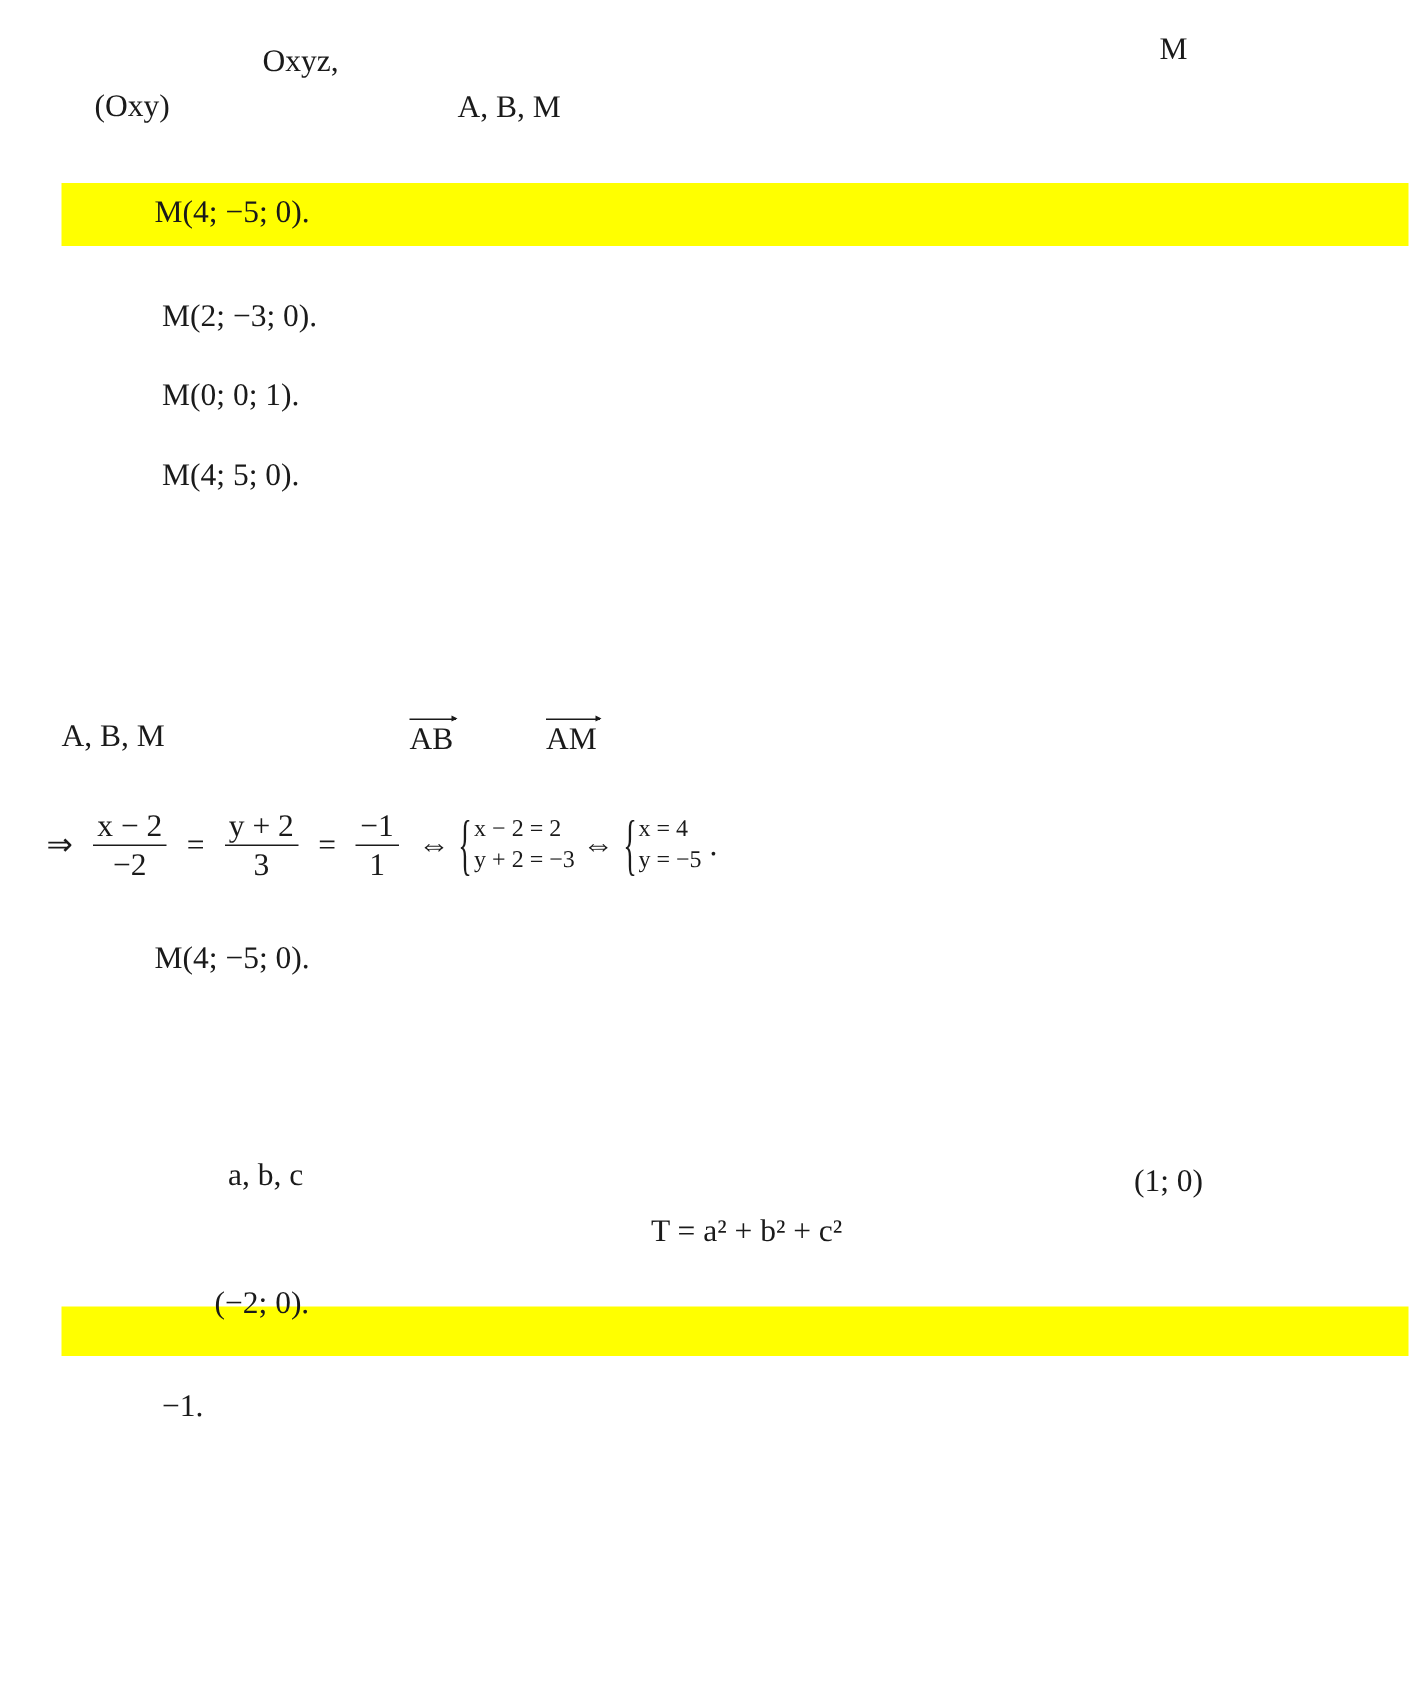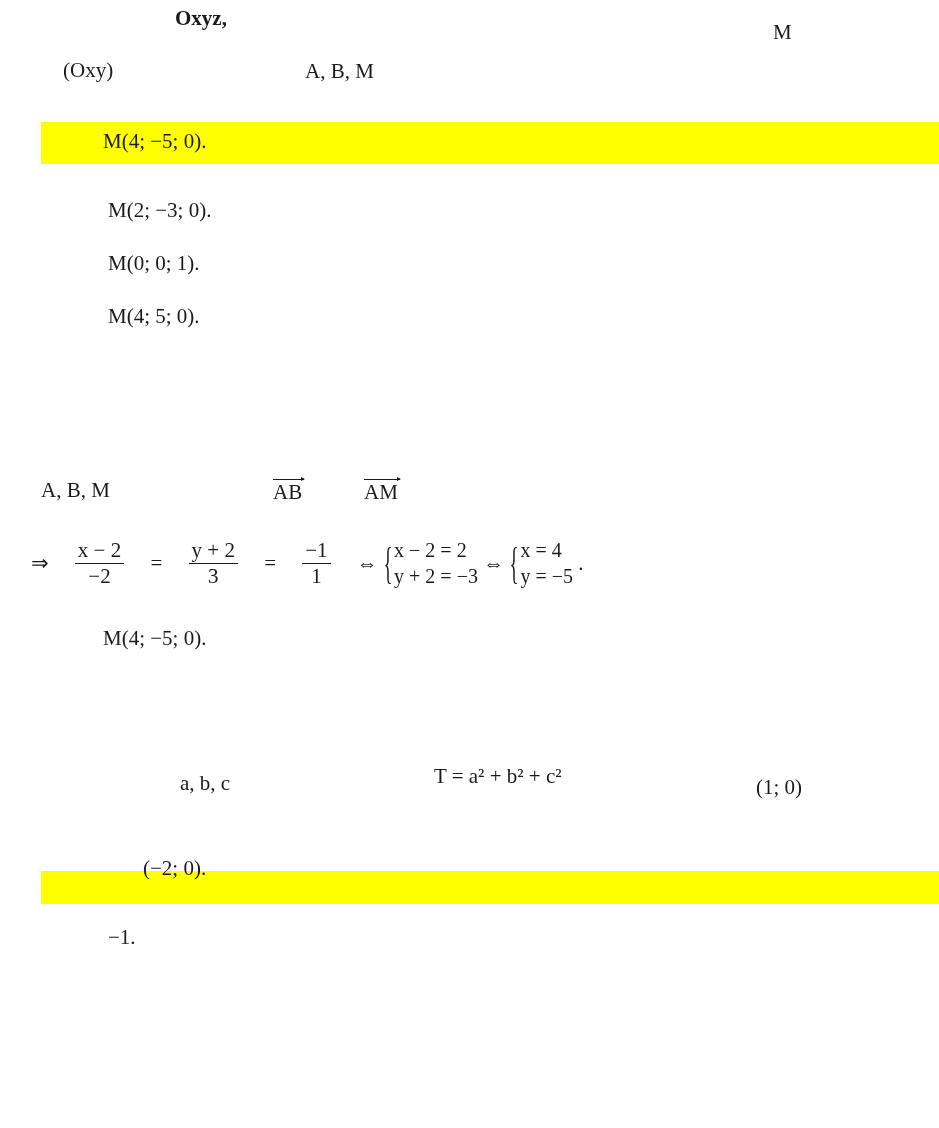--- a/index.html
+++ b/index.html
@@ -53,21 +53,21 @@
     right: -1px;
     top: -2px;
     border-left: 4px solid #1a1a1a;
     border-top: 2.5px solid transparent;
     border-bottom: 2.5px solid transparent;
   }
   .frac {
     display: inline-block;
     vertical-align: middle;
     text-align: center;
-    margin: 0 21px;
+    margin: 0 8px;
   }
   .frac .num {
     display: block;
     padding: 0 3px;
     font-size: 21px;
   }
   .frac .den {
     display: block;
     border-top: 1.3px solid #1a1a1a;
     padding: 0 3px;
@@ -85,36 +85,36 @@
     top: 50%;
     transform: translateY(-50%) scaleY(2.15) scaleX(0.9);
     font-size: 21px;
     font-family: "Liberation Serif", serif;
   }
   .brace .rows {
     display: inline-block;
     padding-left: 11px;
     text-align: left;
     line-height: 1.28;
-    font-size: 20px;
+    font-size: 16px;
   }
   .bigop {
     font-size: 21px;
     vertical-align: middle;
   }
 </style>
 </head>
 <body>
 
 <div class="page">
 
   <div class="hl" style="top:122px; height:42px;"></div>
   <div class="hl" style="top:871px; height:33px;"></div>
 
-  <div class="line mathtxt" style="left:175px; top:6px;font-weight:bold;">Oxyz,</div>
+  <div class="line mathtxt" style="left:175px; top:28px;">Oxyz,</div>
   <div class="line mathtxt" style="left:773px; top:20px;">M</div>
 
   <div class="line mathtxt" style="left:63px; top:58px;">(Oxy)</div>
   <div class="line mathtxt" style="left:305px; top:59px;">A, B, M</div>
 
   <div class="line mathtxt" style="left:103px; top:129px;">M(4; −5; 0).</div>
   <div class="line mathtxt" style="left:108px; top:198px;">M(2; −3; 0).</div>
   <div class="line mathtxt" style="left:108px; top:251px;">M(0; 0; 1).</div>
   <div class="line mathtxt" style="left:108px; top:304px;">M(4; 5; 0).</div>
 
@@ -157,22 +157,22 @@
       <span class="rows">
         <span style="display:block">x = 4</span>
         <span style="display:block">y = −5</span>
       </span>
     </span>
     <span class="bigop">.</span>
   </div>
 
   <div class="line mathtxt" style="left:103px; top:626px;">M(4; −5; 0).</div>
 
-  <div class="line mathtxt" style="left:180px; top:771px;">a, b, c</div>
+  <div class="line mathtxt" style="left:152px; top:771px;">a, b, c</div>
   <div class="line mathtxt" style="left:756px; top:775px;">(1; 0)</div>
 
   <div class="line mathtxt" style="left:143px; top:856px;">(−2; 0).</div>
-  <div class="line mathtxt" style="left:434px; top:764px;">T = a² + b² + c²</div>
+  <div class="line mathtxt" style="left:434px; top:808px;">T = a² + b² + c²</div>
 
   <div class="line mathtxt" style="left:108px; top:925px;">−1.</div>
 
 
 </div>
 
 </body></html>

